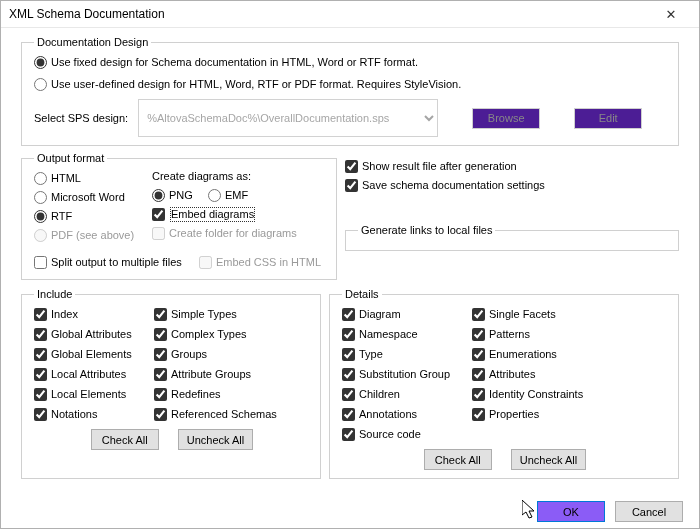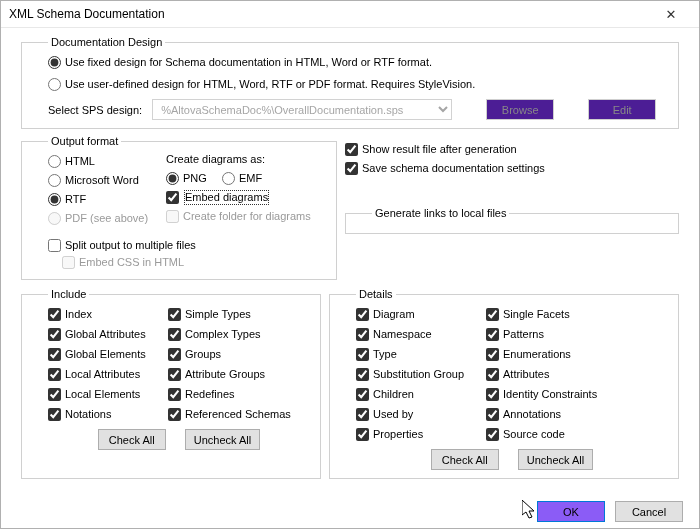--- a/index.html
+++ b/index.html
@@ -36,21 +36,21 @@
     font-size: 13px; color: #333;
   }
   .body {
     flex: 1;
     padding: 8px 20px 8px 20px;
     position: relative;
   }
   fieldset {
     border: 1px solid #d0d0d0;
     margin: 0 0 6px 0;
-    padding: 6px 10px 8px 26px;
+    padding: 6px 10px 8px 12px;
     position: relative;
   }
   legend {
     font-size: 11px;
     padding: 0 3px;
     margin-left: 0;
   }
   .row { display: flex; align-items: center; gap: 10px; }
   label.opt {
     display: inline-flex;
@@ -62,21 +62,21 @@
   input[type=radio], input[type=checkbox] {
     width: 13px; height: 13px; margin: 0;
     accent-color: #333;
   }
   input[type=checkbox]:disabled + span,
   input[type=radio]:disabled + span { color: #9a9a9a; }
   .disabled-text { color: #9a9a9a; }
   select {
     font-family: inherit;
     font-size: 11px;
-    height: 21px;
+    height: 38px;
     border: 1px solid #c0c0c0;
     background: #fff;
     padding: 0 4px;
   }
   button {
     font-family: inherit;
     font-size: 11px;
     height: 21px;
     min-width: 68px;
     background: #e1e1e1;
@@ -343,24 +343,20 @@
           <label class="opt">
               <input type="checkbox" checked="" style="">
               <span>Children</span>
             </label>
           <label class="opt">
               <input type="checkbox" checked="" style="">
               <span>Identity Constraints</span>
             </label>
           <label class="opt">
               <input type="checkbox" checked="" style="">
-              <span>Used by</span>
-            </label>
-          <label class="opt">
-              <input type="checkbox" checked="" style="">
               <span>Annotations</span>
             </label>
           <label class="opt">
               <input type="checkbox" checked="" style="">
               <span>Properties</span>
             </label>
           <label class="opt">
               <input type="checkbox" checked="" style="">
               <span>Source code</span>
             </label>

